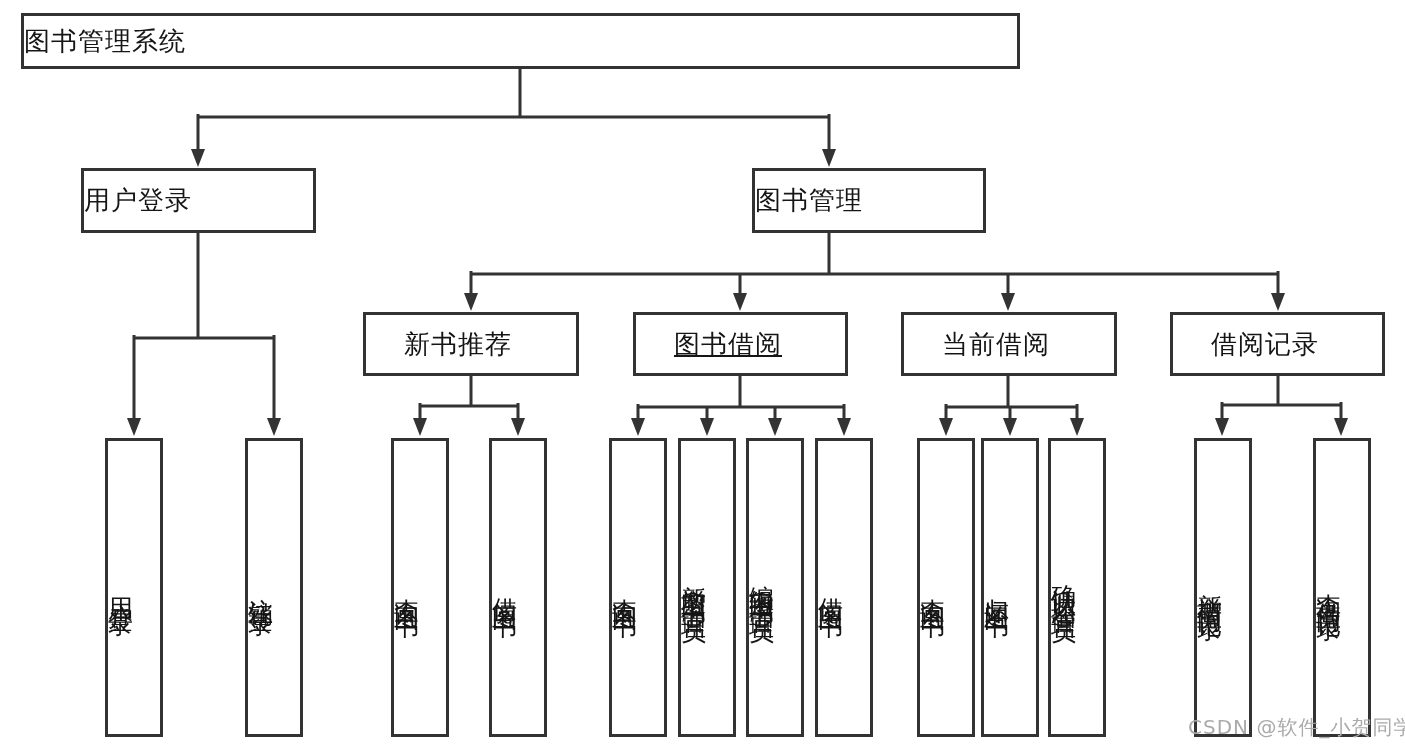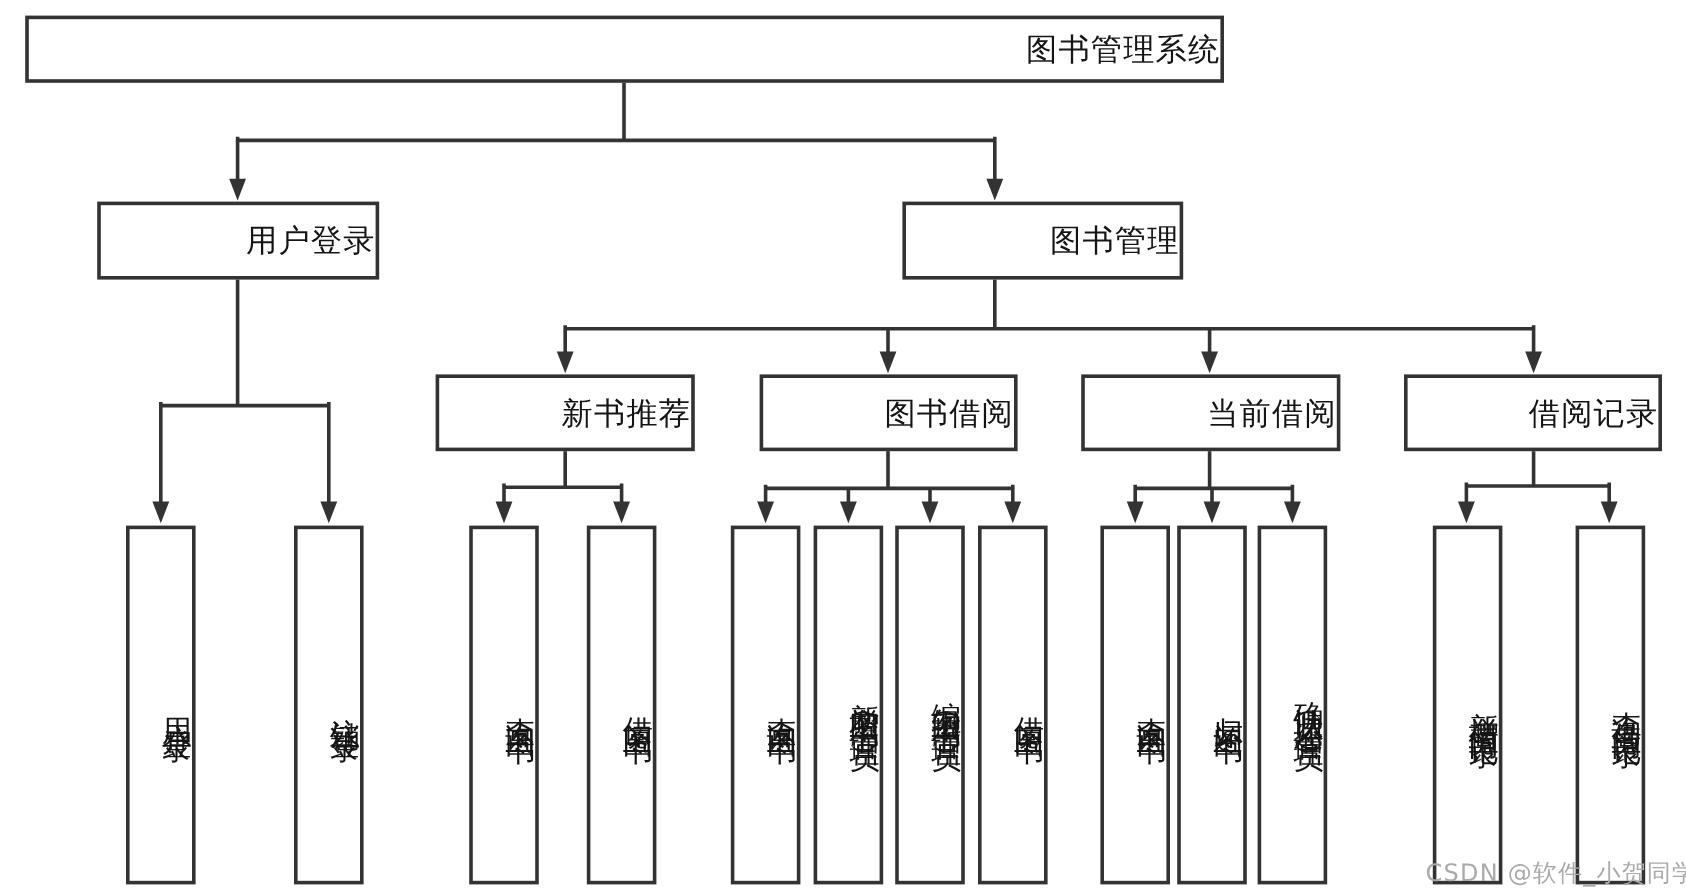--- a/index.html
+++ b/index.html
@@ -15,42 +15,42 @@
   .wire  { stroke: #333333; stroke-width: 3; fill: none; stroke-linecap: square; }
   .head  { fill: #333333; stroke: none; }
 
   .node {
     position: absolute;
     box-sizing: border-box;
     background: #ffffff;
     border: 3px solid #333333;
     display: flex;
     align-items: center;
-    justify-content: flex-end;
+    justify-content: flex-start;
     color: #151515;
     font-size: 26px;
     z-index: 2;
     letter-spacing: 1px;
   }
   .leaf { top: 438px; width: 58px; height: 299px; font-size: 25px; }
   .leaf span {
     writing-mode: vertical-rl;
     text-orientation: mixed;
     letter-spacing: 5px;
     line-height: 1;
     white-space: nowrap;
   }
   .lvl2 { top: 168px; height: 65px; }
-  .lvl3 { top: 312px; height: 64px; }
+  .lvl3 { top: 312px; height: 64px; padding-left: 38px; }
 
   #root        { left: 21px;  top: 13px; width: 999px; height: 56px; }
   #l2-login    { left: 81px;  width: 235px; }
   #l2-mgmt     { left: 752px; width: 234px; }
   #g-new       { left: 363px; width: 216px; }
-  #g-borrow    { left: 633px; width: 215px; }
+  #g-borrow    { left: 633px; width: 215px; text-decoration: underline; }
   #g-current   { left: 901px; width: 216px; }
   #g-record    { left: 1170px; width: 215px; }
 
   #lf-u1 { left: 105px; }
   #lf-u2 { left: 245px; }
   #lf-n1 { left: 391px; }
   #lf-n2 { left: 489px; }
   #lf-b1 { left: 609px; }
   #lf-b2 { left: 678px; }
   #lf-b3 { left: 746px; }

